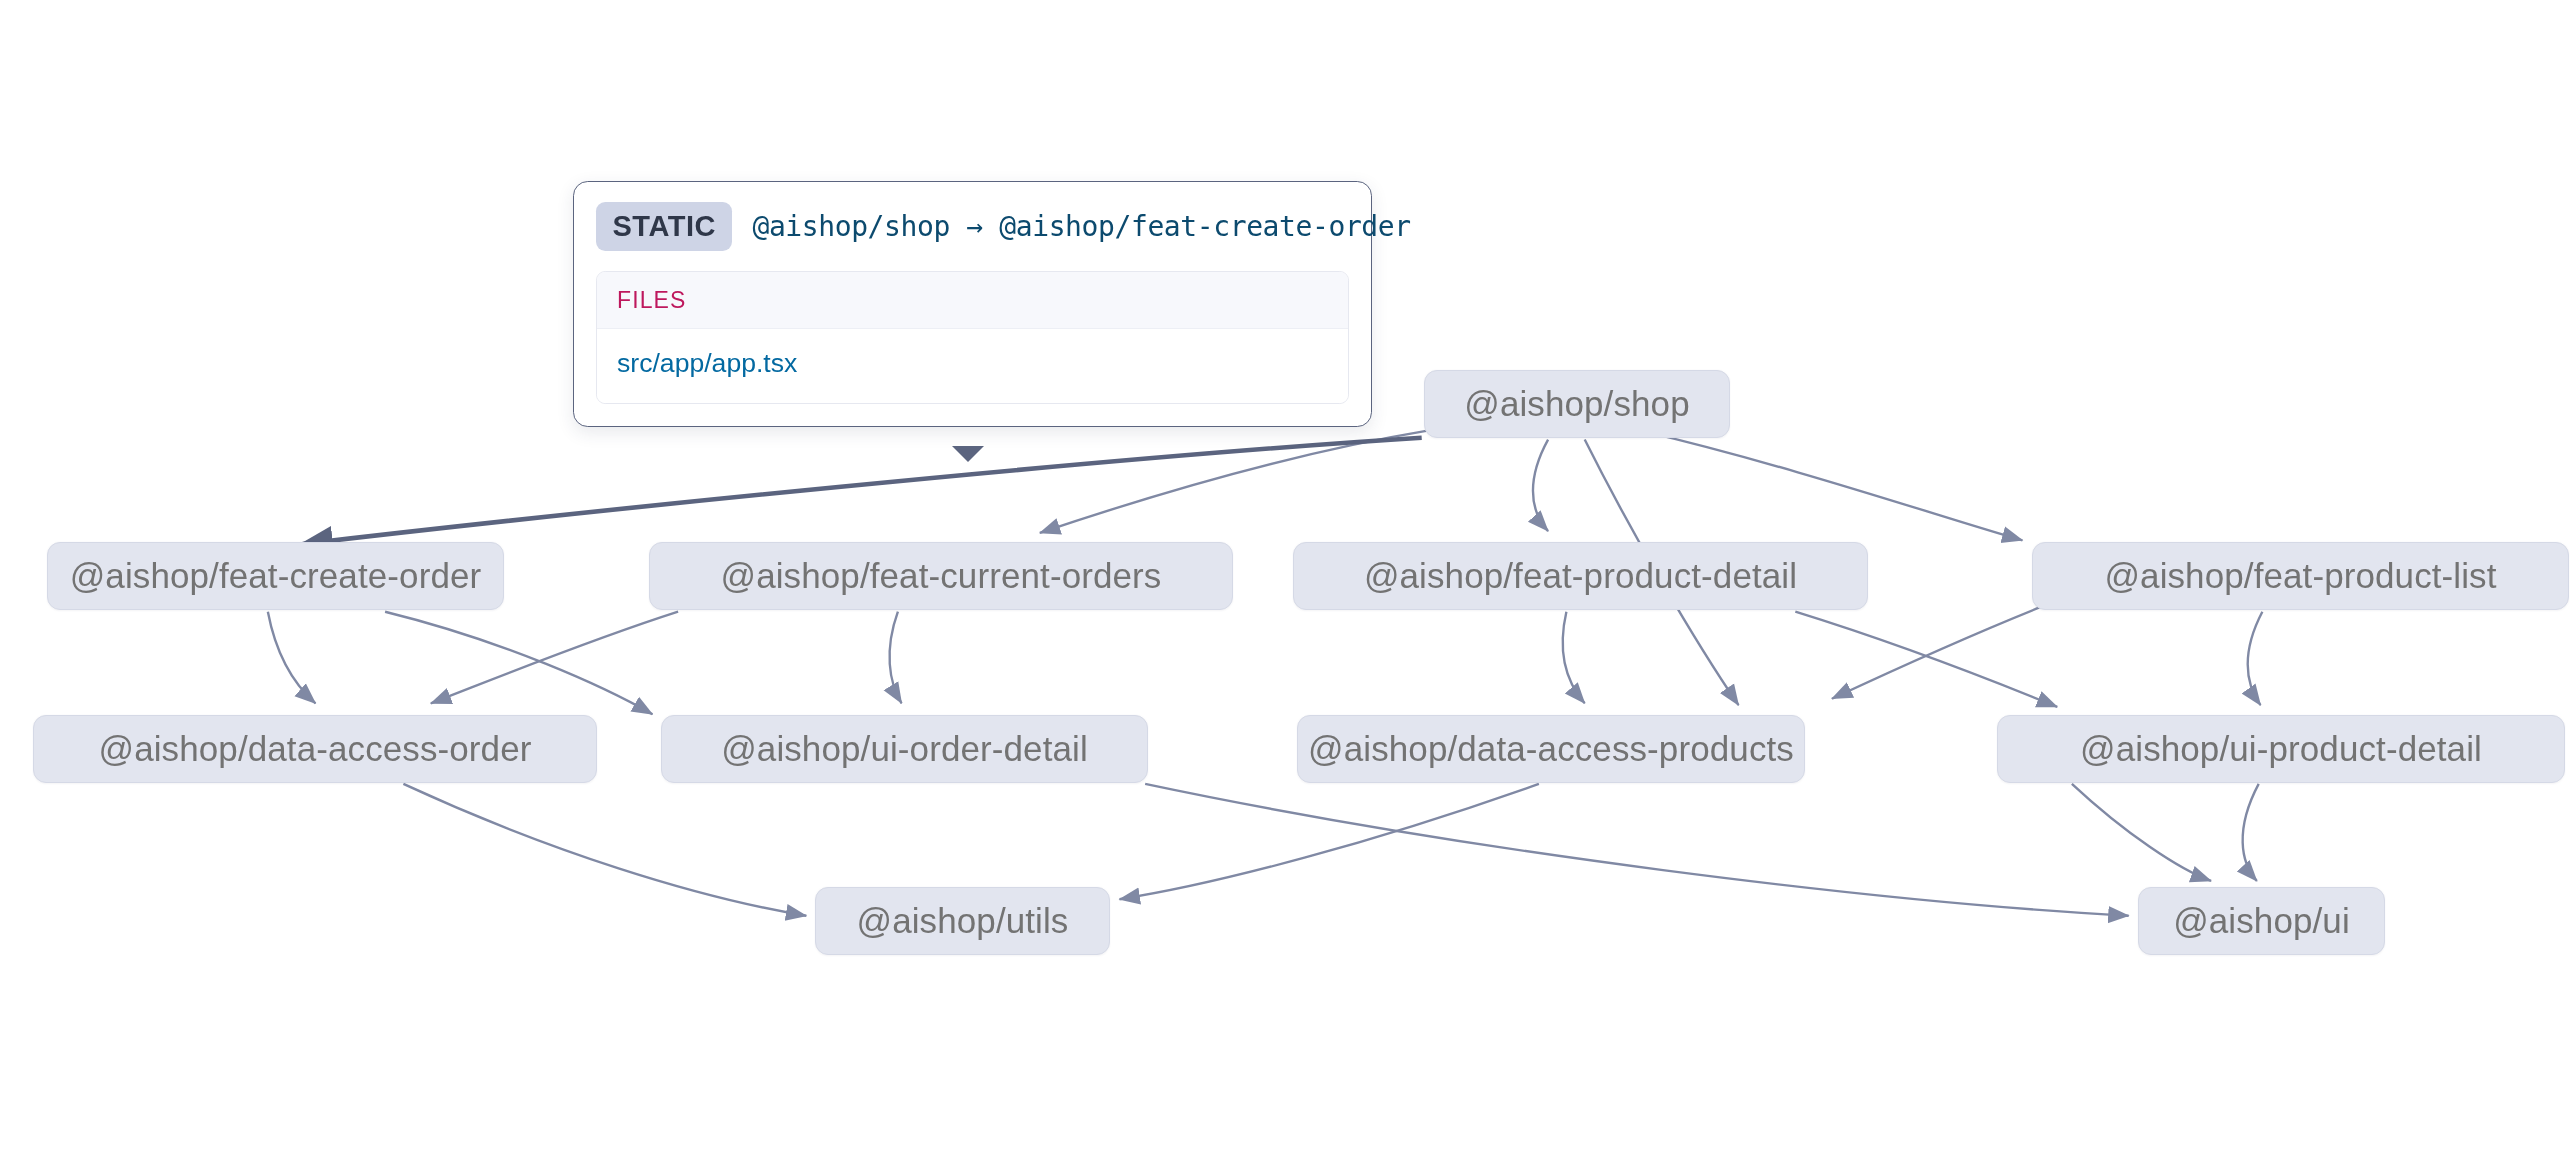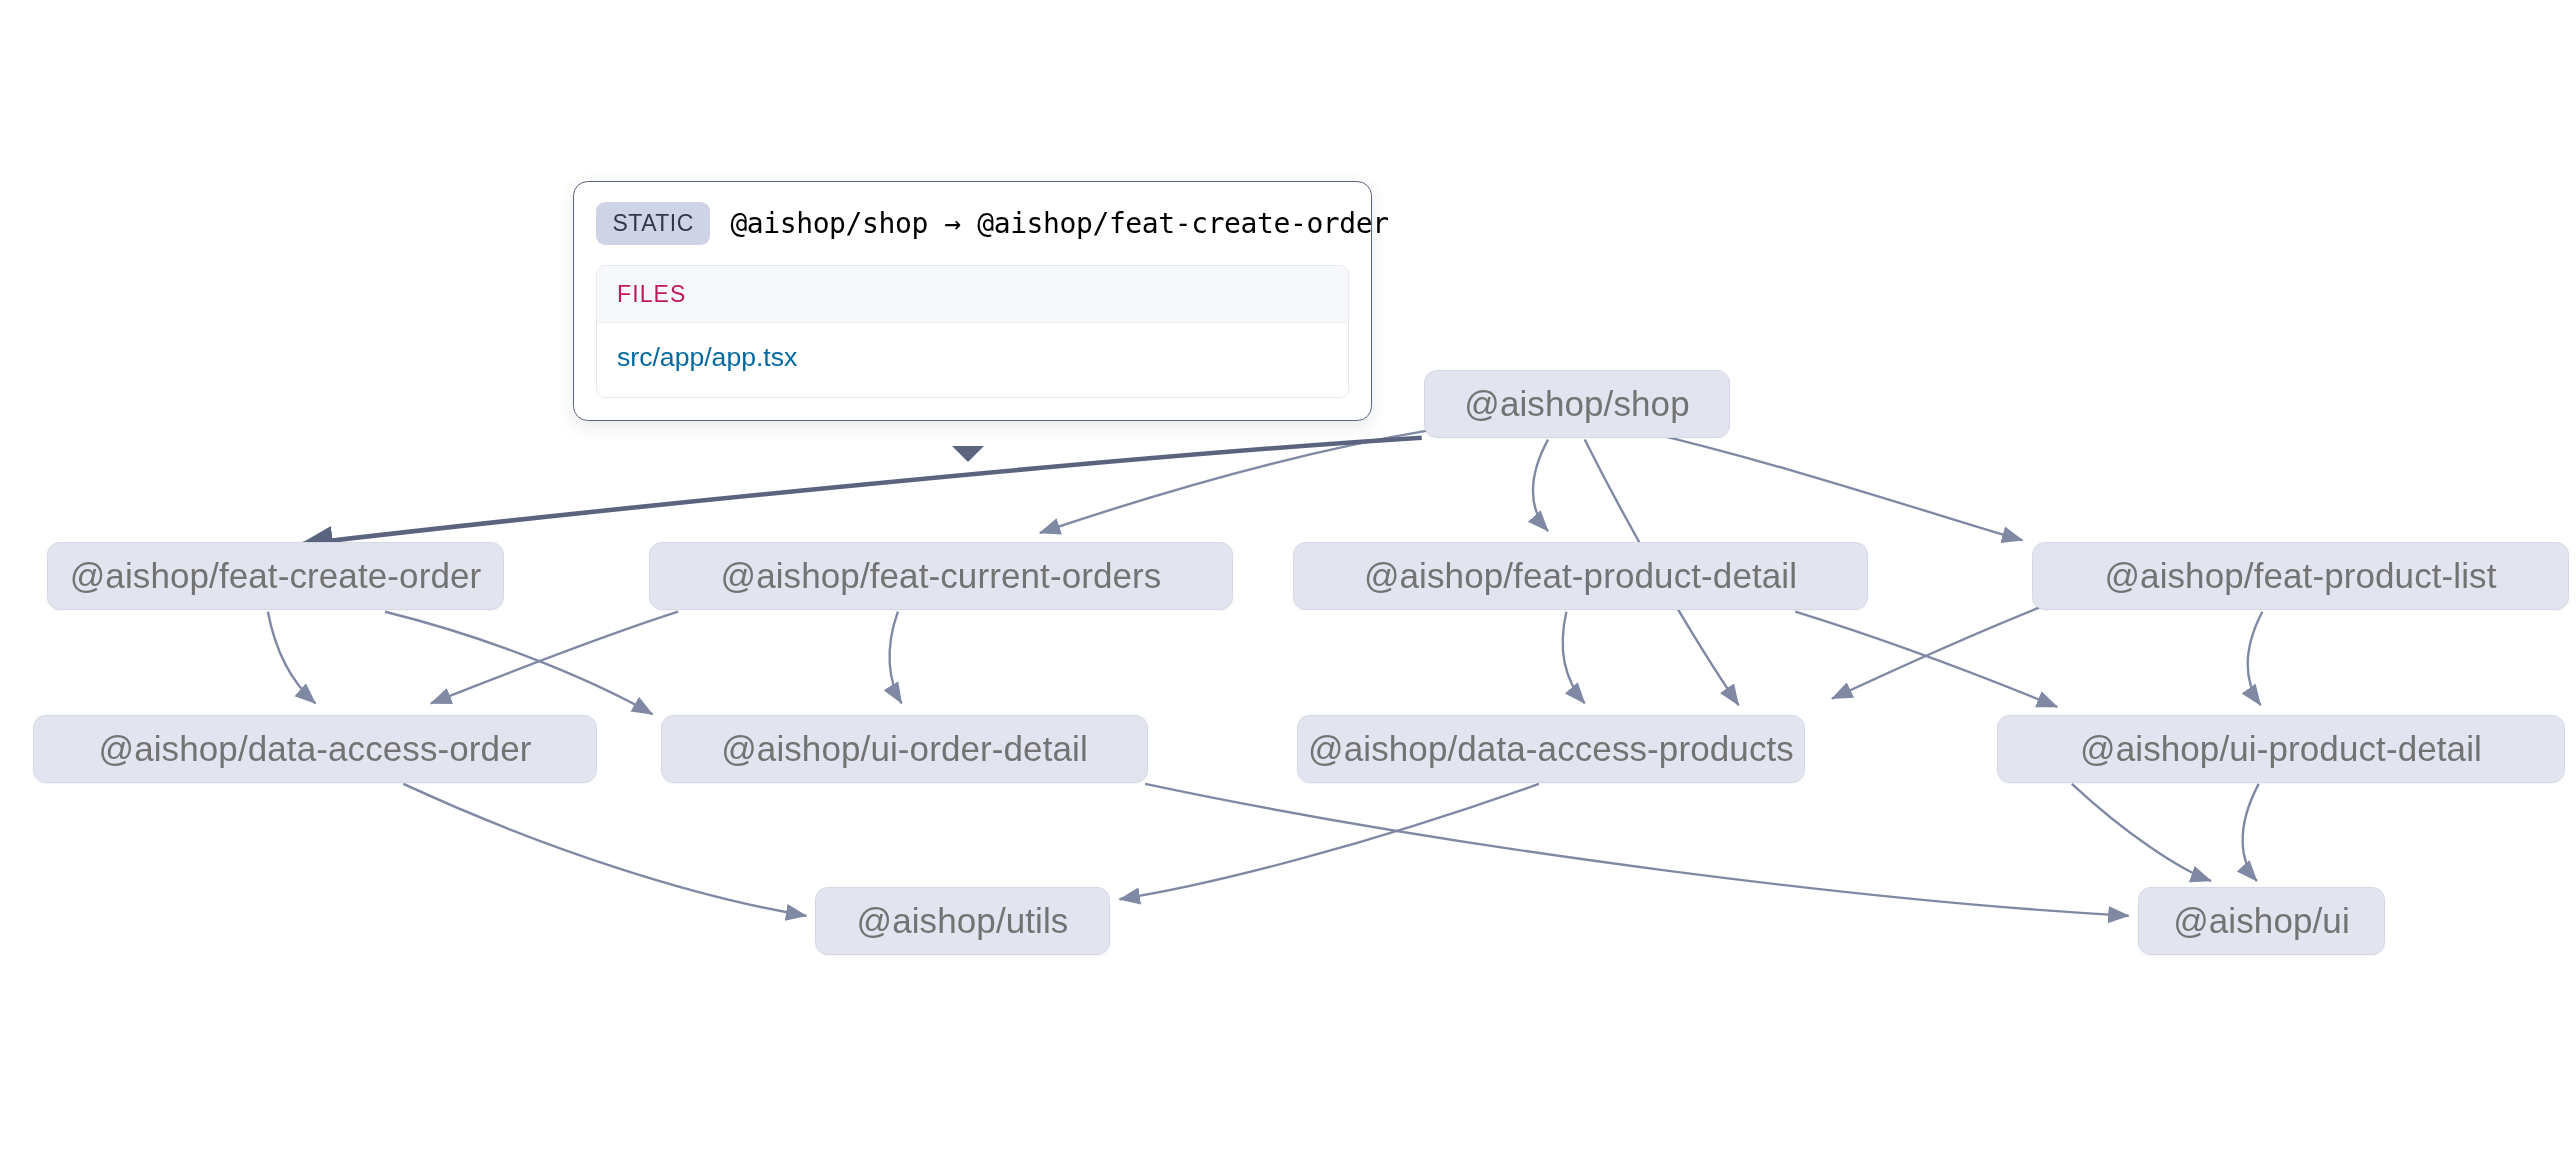--- a/index.html
+++ b/index.html
@@ -64,30 +64,30 @@
   }
   .tt-header {
     display: flex;
     align-items: center;
     gap: 20px;
   }
   .tt-badge {
     background: #ced4e6;
     color: #2f3749;
     border-radius: 9.2px;
-    font-size: 23px;
-    font-weight: 400;
+    font-size: 29px;
+    font-weight: 700;
     letter-spacing: 0.5px;
     padding: 10px 16.5px;
     line-height: 1;
   }
   .tt-title {
     font-family: "DejaVu Sans Mono", monospace;
     font-size: 28px;
-    color: #000000;
+    color: #0c4a6e;
     letter-spacing: -0.4px;
     white-space: nowrap;
   }
   .tt-panel {
     margin-top: 20px;
     border: 0.9px solid #e6e8f0;
     border-radius: 9.2px;
     overflow: hidden;
   }
   .tt-panel-head {

